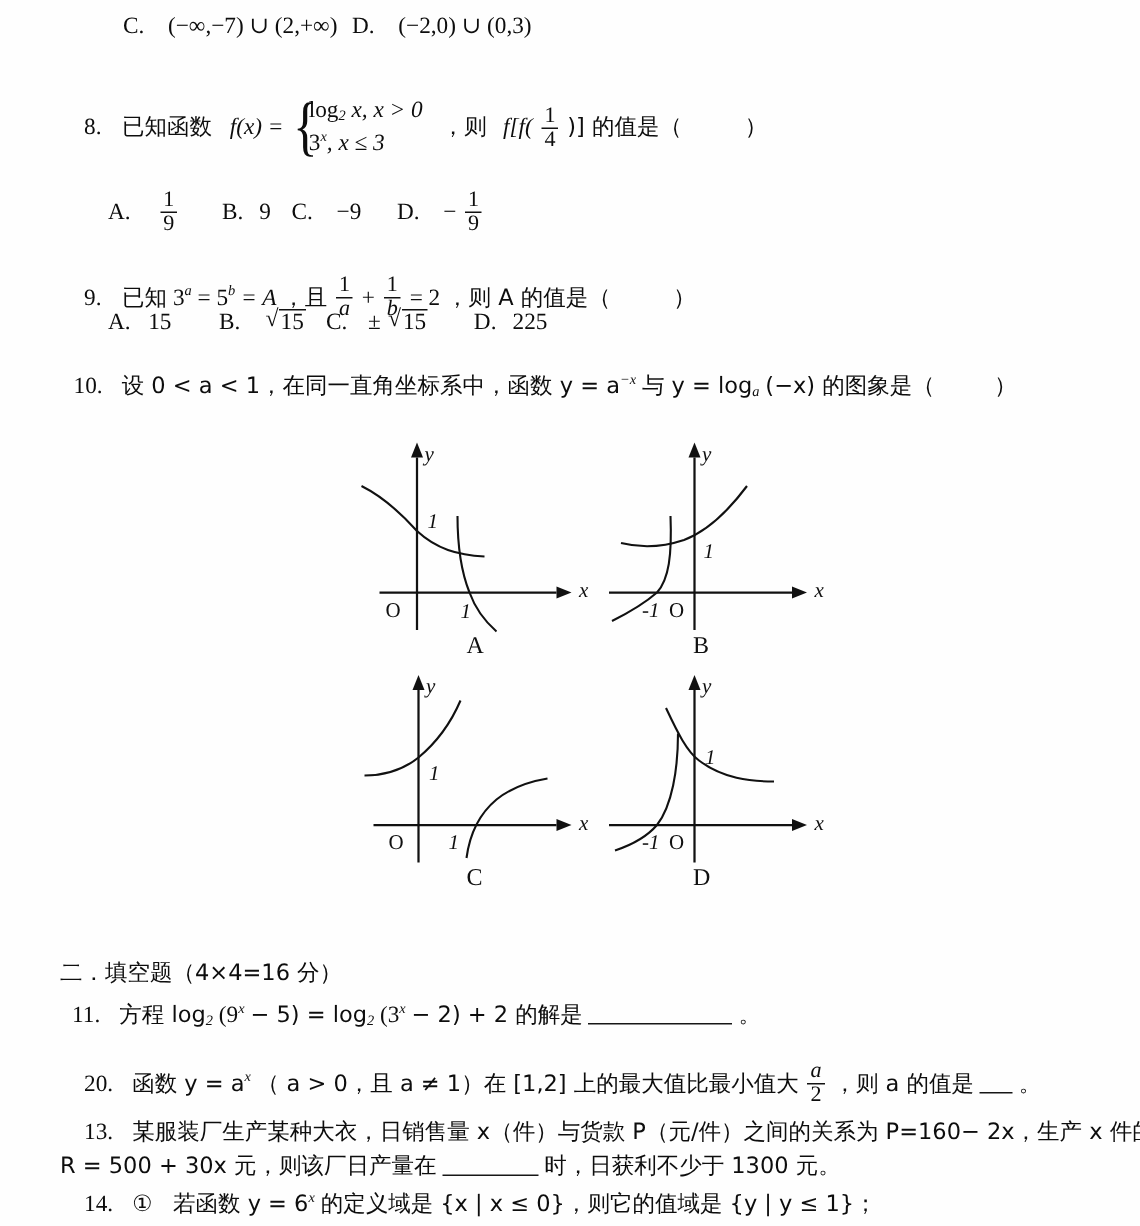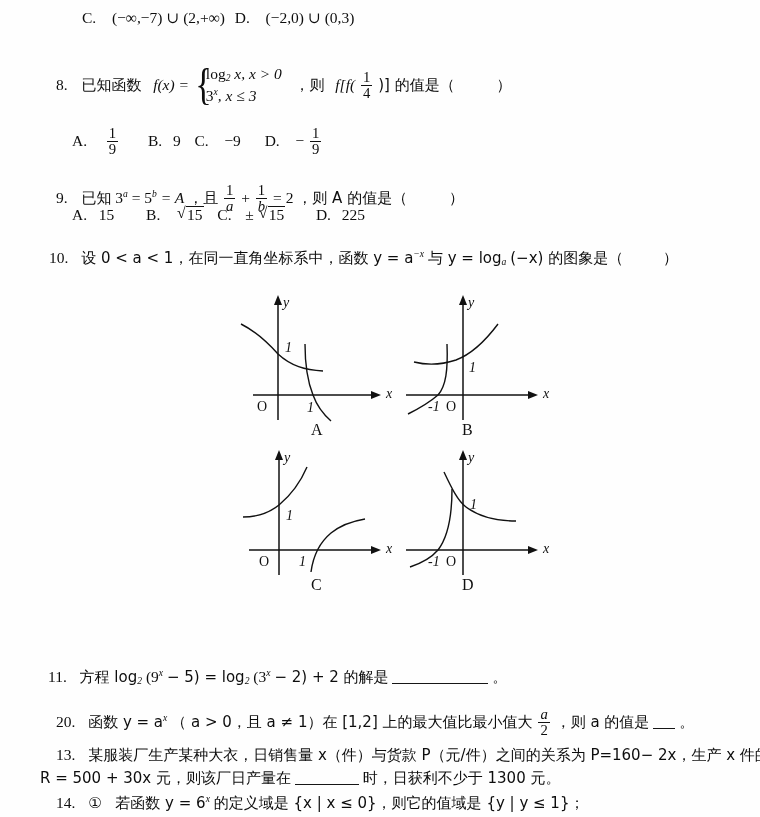--- a/index.html
+++ b/index.html
@@ -231,20 +231,23 @@
       <path d="M 10,120 C 22,116 32,110 38,103 C 48,90 52,66 52,42" fill="none" stroke="#111" stroke-width="1.4"></path>
       <text class="lbl-it" x="70" y="62">1</text>
       <text class="lbl-it" x="28" y="119">-1</text>
       <text class="lbl" x="46" y="119">O</text>
       <text class="lbl-it" x="143" y="106">x</text>
       <text class="lbl-it" x="68" y="15">y</text>
       <text class="ltr" x="62" y="143">D</text>
     </svg>
   </div>
 
+  <div class="ln" style="left:40px;top:641px;">
+    <span class="cn">二．填空题（4×4=16 分）</span>
+  </div>
 
   <div class="ln" style="left:48px;top:668px;">
     <span class="rm">11.</span>
     <span style="display:inline-block;width:5px;"></span>
     <span class="cn">方程 log</span><sub>2</sub>
     <span class="rm">(9</span><sup>x</sup>
     <span class="cn">− 5) = log</span><sub>2</sub>
     <span class="rm">(3</span><sup>x</sup>
     <span class="cn">− 2) + 2 的解是</span>
     <span class="blank" style="width:96px;"></span>

